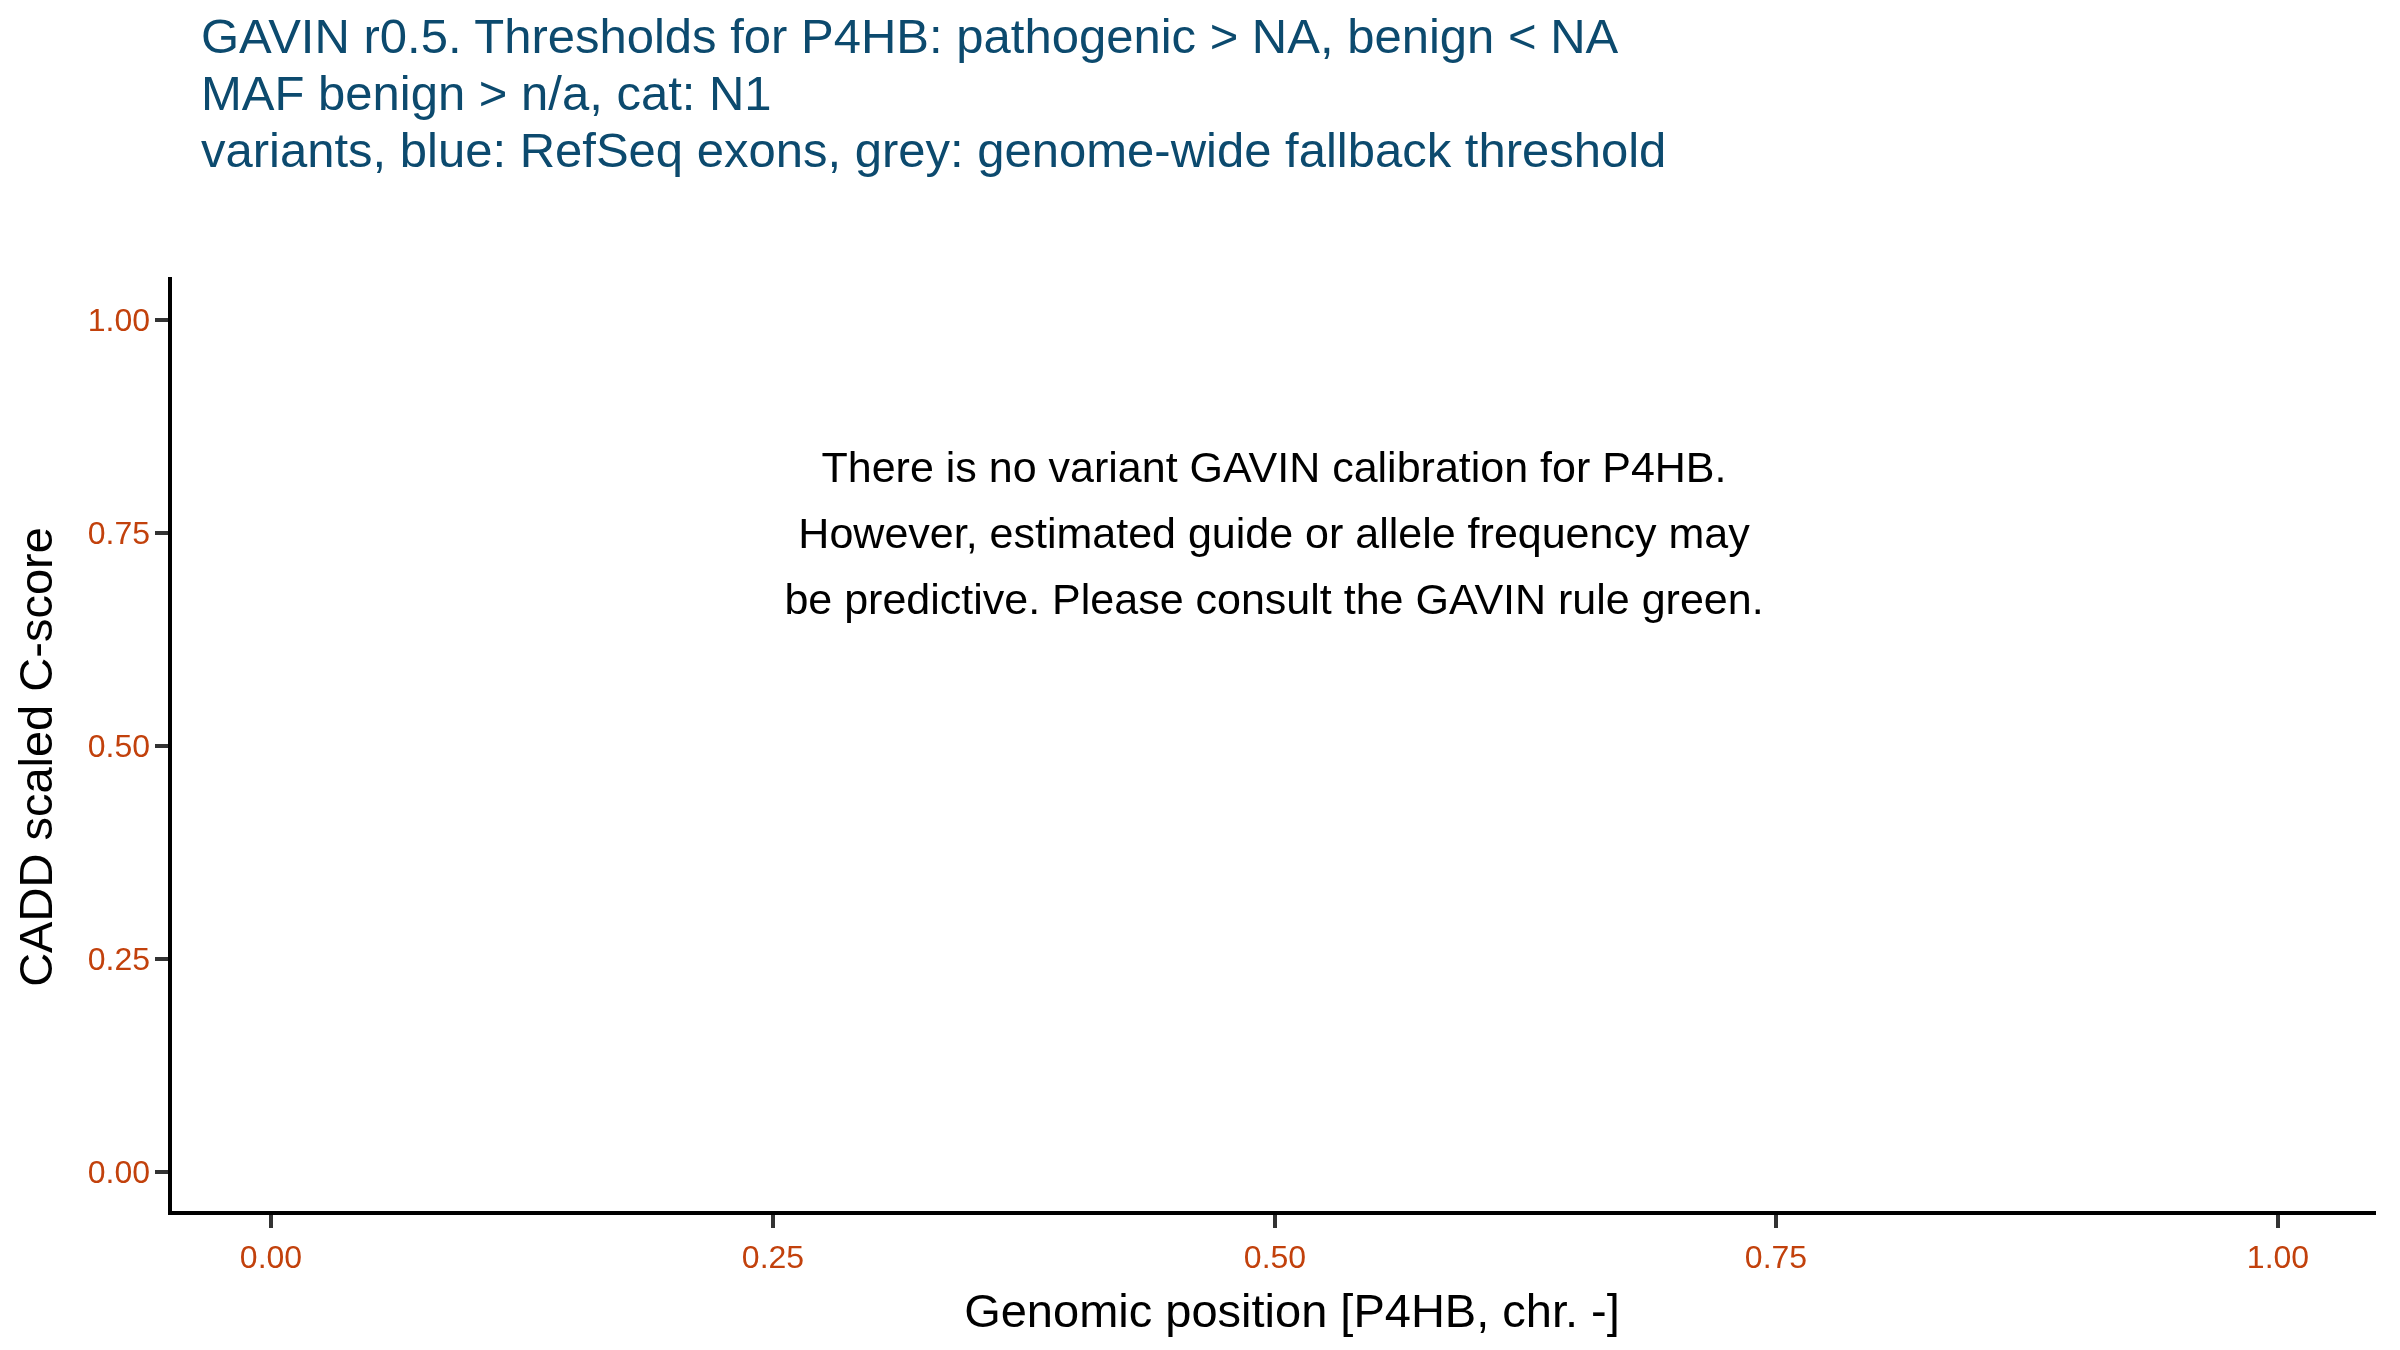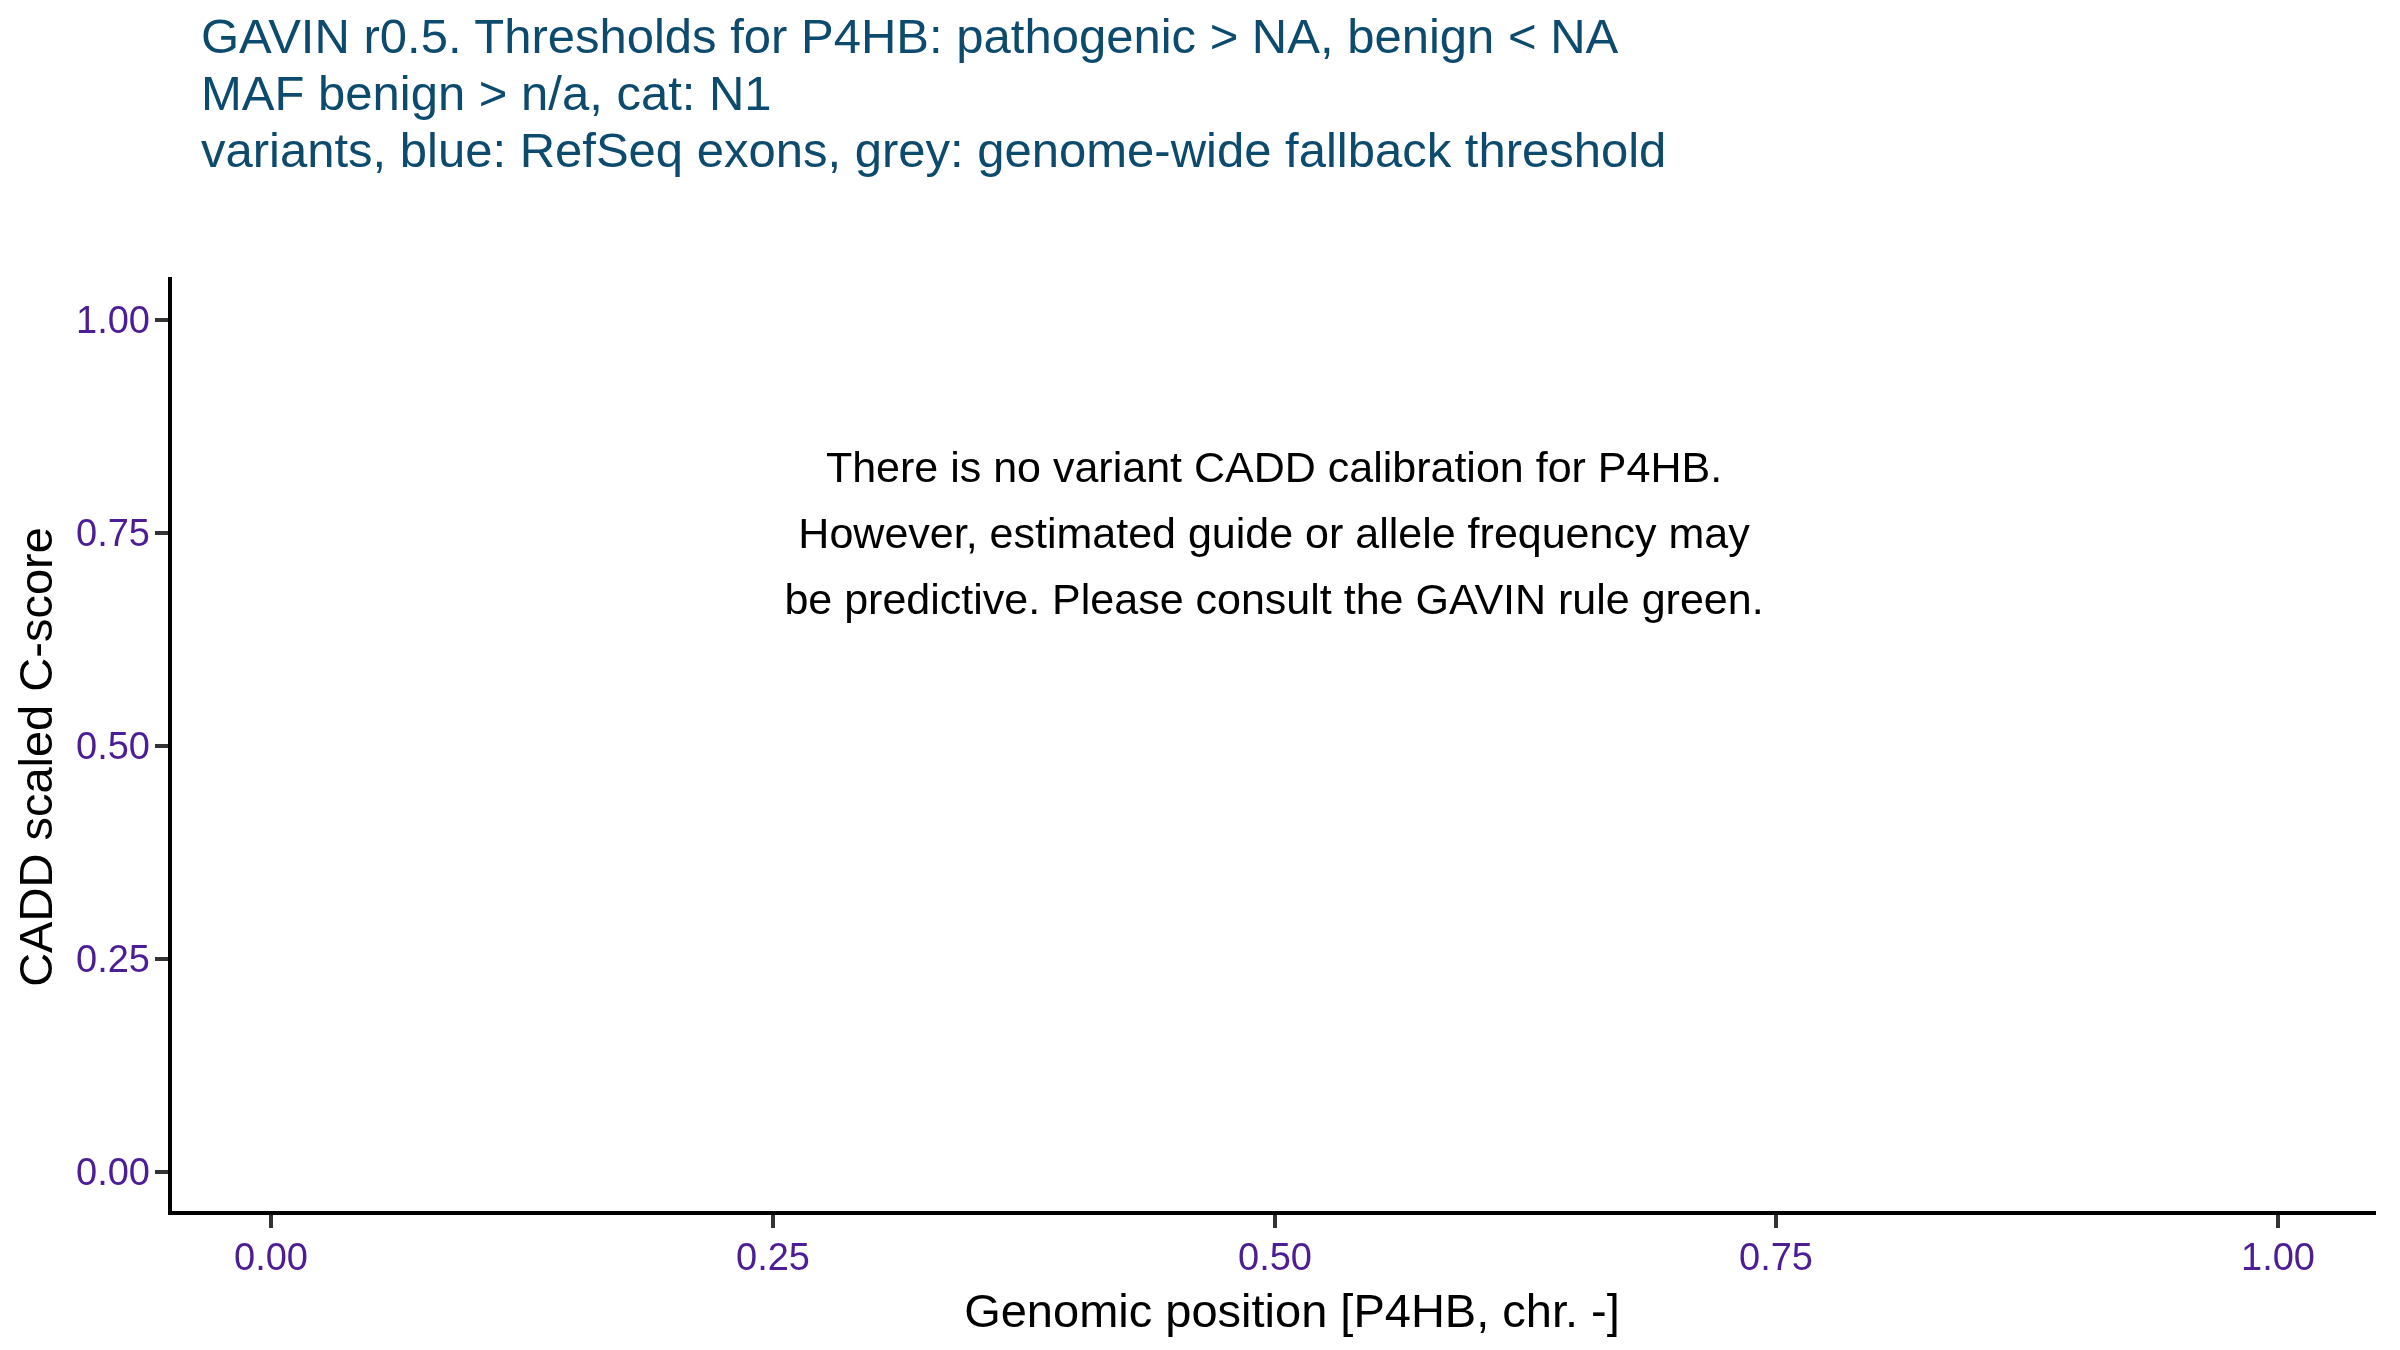--- a/index.html
+++ b/index.html
@@ -47,23 +47,23 @@
     font-size: 43px;
     line-height: 66px;
     color: #000000;
   }
   
   .tick-mark { position: absolute; background: #333333; }
   .tick-mark.y { width: 13px; height: 4px; left: 155px; }
   .tick-mark.x { width: 4px;  height: 13px; top: 1215px; }
   .tick-label {
     position: absolute;
-    font-size: 38px;
+    font-size: 32px;
     line-height: 38px;
-    color: #4c1d95;
+    color: #c2410c;
     white-space: nowrap;
   }
   .tick-label.y { left: 0; width: 150px; text-align: right; }
   .tick-label.x { width: 160px; text-align: center; top: 1238px; }
   
   .axis-title {
     position: absolute;
     font-size: 47px;
     line-height: 56px;
     color: #000000;
@@ -88,21 +88,21 @@
 
   <div class="plot-title">
     <div>GAVIN r0.5. Thresholds for P4HB: pathogenic &gt; NA, benign &lt; NA</div>
     <div>MAF benign &gt; n/a, cat: N1</div>
     <div>variants, blue: RefSeq exons, grey: genome-wide fallback threshold</div>
   </div>
 
   <div class="panel"></div>
 
   <div class="annotation">
-    <div>There is no variant CADD calibration for P4HB.</div>
+    <div>There is no variant GAVIN calibration for P4HB.</div>
     <div>However, estimated guide or allele frequency may</div>
     <div>be predictive. Please consult the GAVIN rule green.</div>
   </div>
 
   <div class="tick-mark y" style="top:318px"></div>
   <div class="tick-mark y" style="top:531px"></div>
   <div class="tick-mark y" style="top:744px"></div>
   <div class="tick-mark y" style="top:957px"></div>
   <div class="tick-mark y" style="top:1170px"></div>
 

